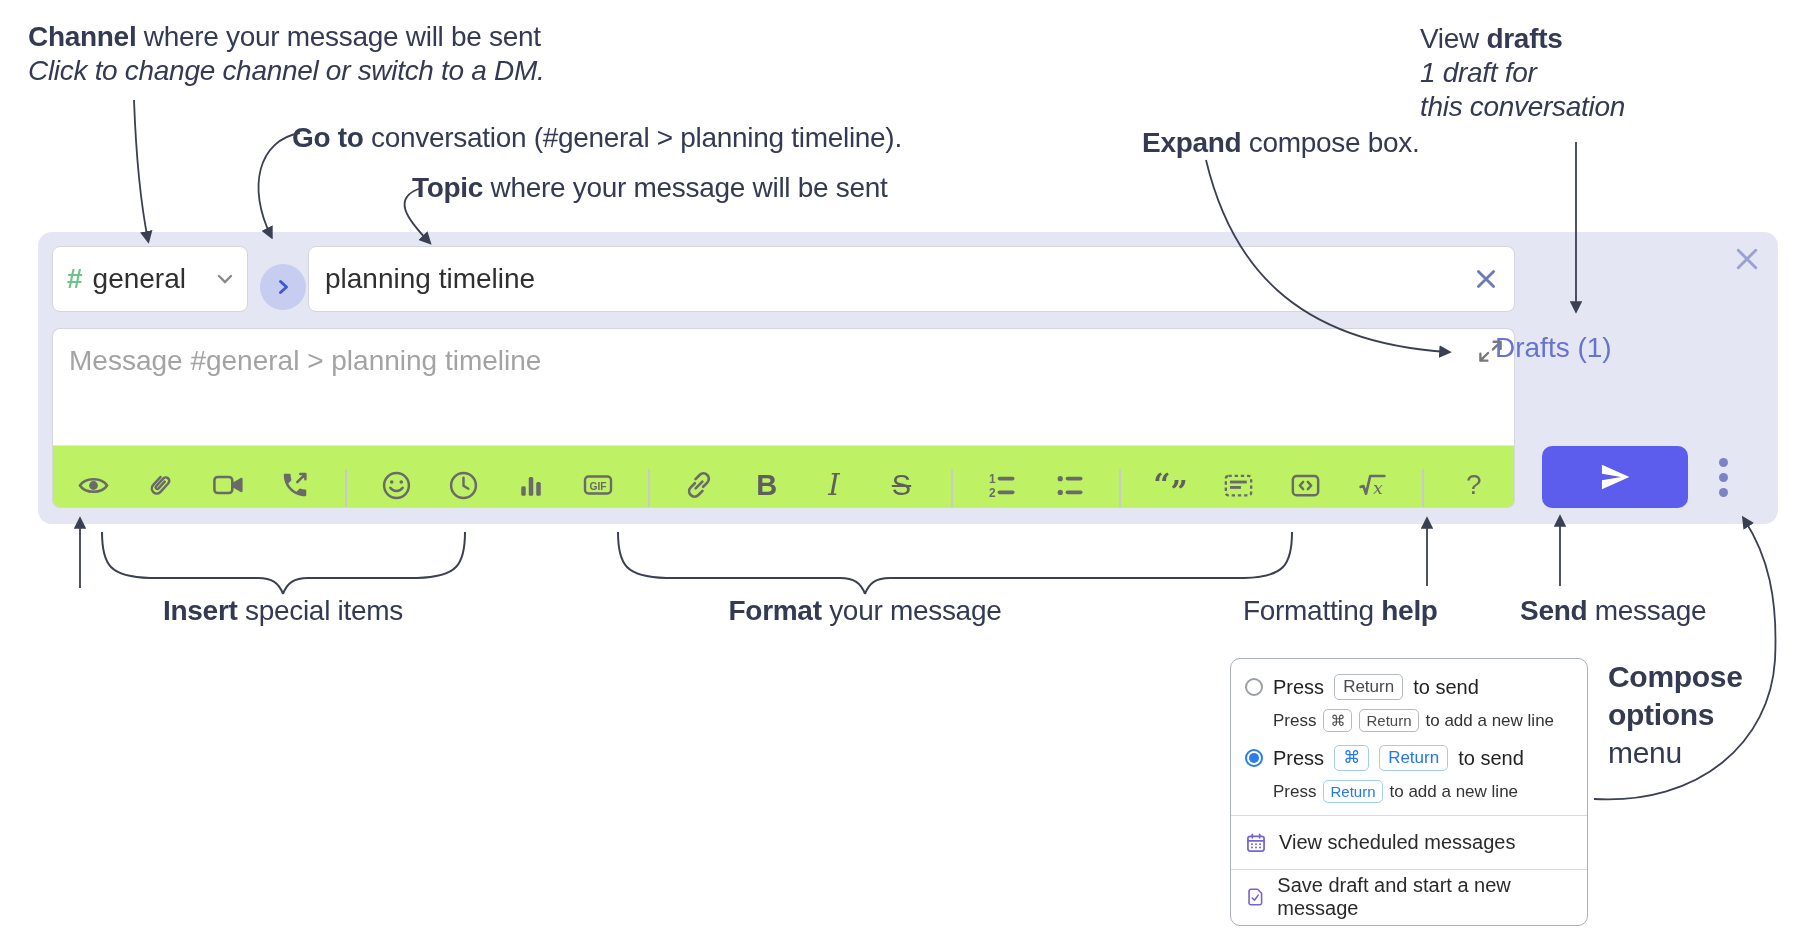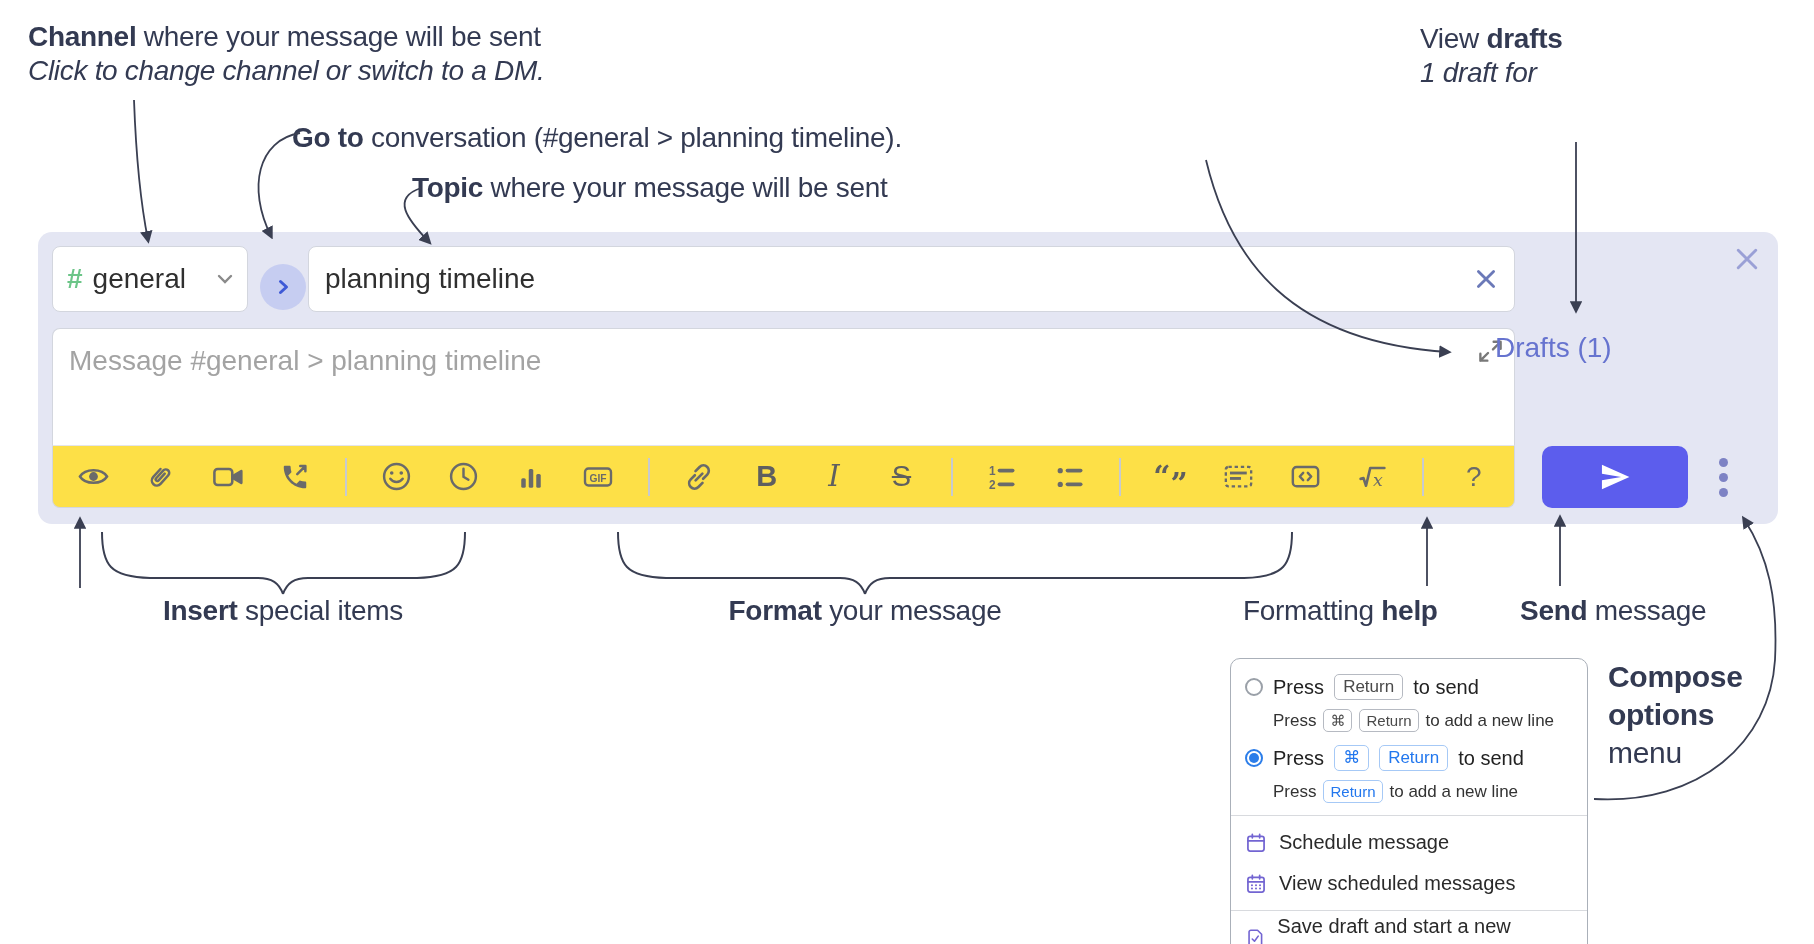--- a/index.html
+++ b/index.html
@@ -29,23 +29,23 @@
                    font-size:28px;color:#2f2f2f;padding:0 8px 0 16px;background:transparent;}
   .topic-clear{width:40px;height:40px;display:flex;align-items:center;justify-content:center;cursor:pointer;margin-right:8px;}
   .compose-close{position:absolute;right:14px;top:10px;width:34px;height:34px;display:flex;
                  align-items:center;justify-content:center;cursor:pointer;}
   .msg-box{position:absolute;left:14px;top:96px;width:1463px;height:117px;background:#fff;
            border:1.5px solid #d3d6de;border-bottom:none;border-radius:8px 8px 0 0;box-sizing:border-box;}
   .msg-box textarea{width:100%;height:100%;border:none;outline:none;resize:none;background:transparent;
            font-family:"Liberation Sans",sans-serif;font-size:28px;color:#333;padding:16px 72px 0 16px;box-sizing:border-box;}
   .msg-box textarea::placeholder{color:#a3a3a3;}
   .expand-btn{position:absolute;right:10px;top:8px;cursor:pointer;display:flex;}
-  .toolbar{position:absolute;left:14px;top:213px;width:1463px;height:63px;background:#fde047;
+  .toolbar{position:absolute;left:14px;top:213px;width:1463px;height:63px;background:#bef264;
            border:1.5px solid #d3d6de;border-top:1px solid #e4e5ea;border-radius:0 0 8px 8px;box-sizing:border-box;
-           display:flex;align-items:center;justify-content:space-between;padding:0 22px;}
+           display:flex;align-items:flex-end;justify-content:space-between;padding:0 22px;}
   .tbtn{display:flex;align-items:center;justify-content:center;width:36px;height:44px;cursor:pointer;flex:none;}
   .tdiv{width:2px;height:38px;background:#c7cacf;flex:none;}
   .ttext{font-size:29px;color:#5f5f5f;line-height:1;}
   .ttext.bold{font-weight:700;}
   .ttext.it{font-style:italic;font-family:"DejaVu Serif",serif;}
   .ttext.strike{text-decoration:line-through;}
   .tq{font-family:"DejaVu Serif",serif;font-weight:700;color:#5f5f5f;font-size:30px;line-height:1;white-space:nowrap;}
   .tq .q2{display:inline-block;transform:translateY(7px);}
   .drafts-link{position:absolute;left:1457px;top:100px;font-size:28px;color:#6673cf;cursor:pointer;}
   .send-btn{position:absolute;left:1504px;top:214px;width:146px;height:62px;border-radius:10px;
@@ -100,23 +100,27 @@
   <div class="ann nw" style="left:28px;top:20px;">
     <div><span class="b">Channel</span><span> where your message will be sent</span></div>
     <div class="i">Click to change channel or switch to a DM.</div>
   </div>
   <div class="ann nw" style="left:292px;top:121px;">
     <span class="b">Go to</span><span> conversation (#general &gt; planning timeline).</span>
   </div>
   <div class="ann nw" style="left:412px;top:171px;">
     <span class="b">Topic</span><span> where your message will be sent</span>
   </div>
+  <div class="ann nw" style="left:1142px;top:126px;">
+    <span class="b">Expand</span><span> compose box.</span>
+  </div>
   <div class="ann nw" style="left:1420px;top:22px;">
     <div><span>View </span><span class="b">drafts</span></div>
     <div class="i">1 draft for</div>
+    <div class="i">this conversation</div>
   </div>
 
   <div class="compose">
 
     <div class="chan-select">
       <span class="chan-hash">#</span>
       <span class="chan-name">general</span>
       <span class="chan-chev">
         <svg width="16" height="10" viewBox="0 0 16 10">
             <path d="M2 2 L8 8 L14 2" stroke="#8a8a8a" stroke-width="2.4" fill="none" stroke-linecap="round"></path>
@@ -321,27 +325,20 @@
       <span class="key blue">⌘</span>
       <span class="key blue">Return</span>
       <span>to send</span>
     </div>
     <div class="msub">
       <span>Press</span>
       <span class="key sm blue">Return</span>
       <span>to add a new line</span>
     </div>
     <div class="mdivider"></div>
-    <div class="mitem">
-      <svg width="22" height="22" viewBox="0 0 24 24" stroke="#7365d2" stroke-width="1.9" fill="none" stroke-linecap="round">
-        <rect x="3.2" y="4.8" width="17.6" height="16" rx="2.4"></rect>
-          <path d="M3.2 9.8 H20.8 M8 2.6 V6.4 M16 2.6 V6.4"></path>
-      </svg>
-      <span>Schedule message</span>
-    </div>
     <div class="mitem">
       <svg width="22" height="22" viewBox="0 0 24 24" stroke="#7365d2" stroke-width="1.9" fill="none" stroke-linecap="round">
         <rect x="3.2" y="4.8" width="17.6" height="16" rx="2.4"></rect>
           <path d="M3.2 9.8 H20.8 M8 2.6 V6.4 M16 2.6 V6.4"></path>
         <g fill="#7365d2" stroke="none">
           <circle cx="7.6" cy="13.4" r="1.1"></circle>
             <circle cx="12" cy="13.4" r="1.1"></circle>
             <circle cx="16.4" cy="13.4" r="1.1"></circle>
           <circle cx="7.6" cy="17" r="1.1"></circle>
             <circle cx="12" cy="17" r="1.1"></circle>

